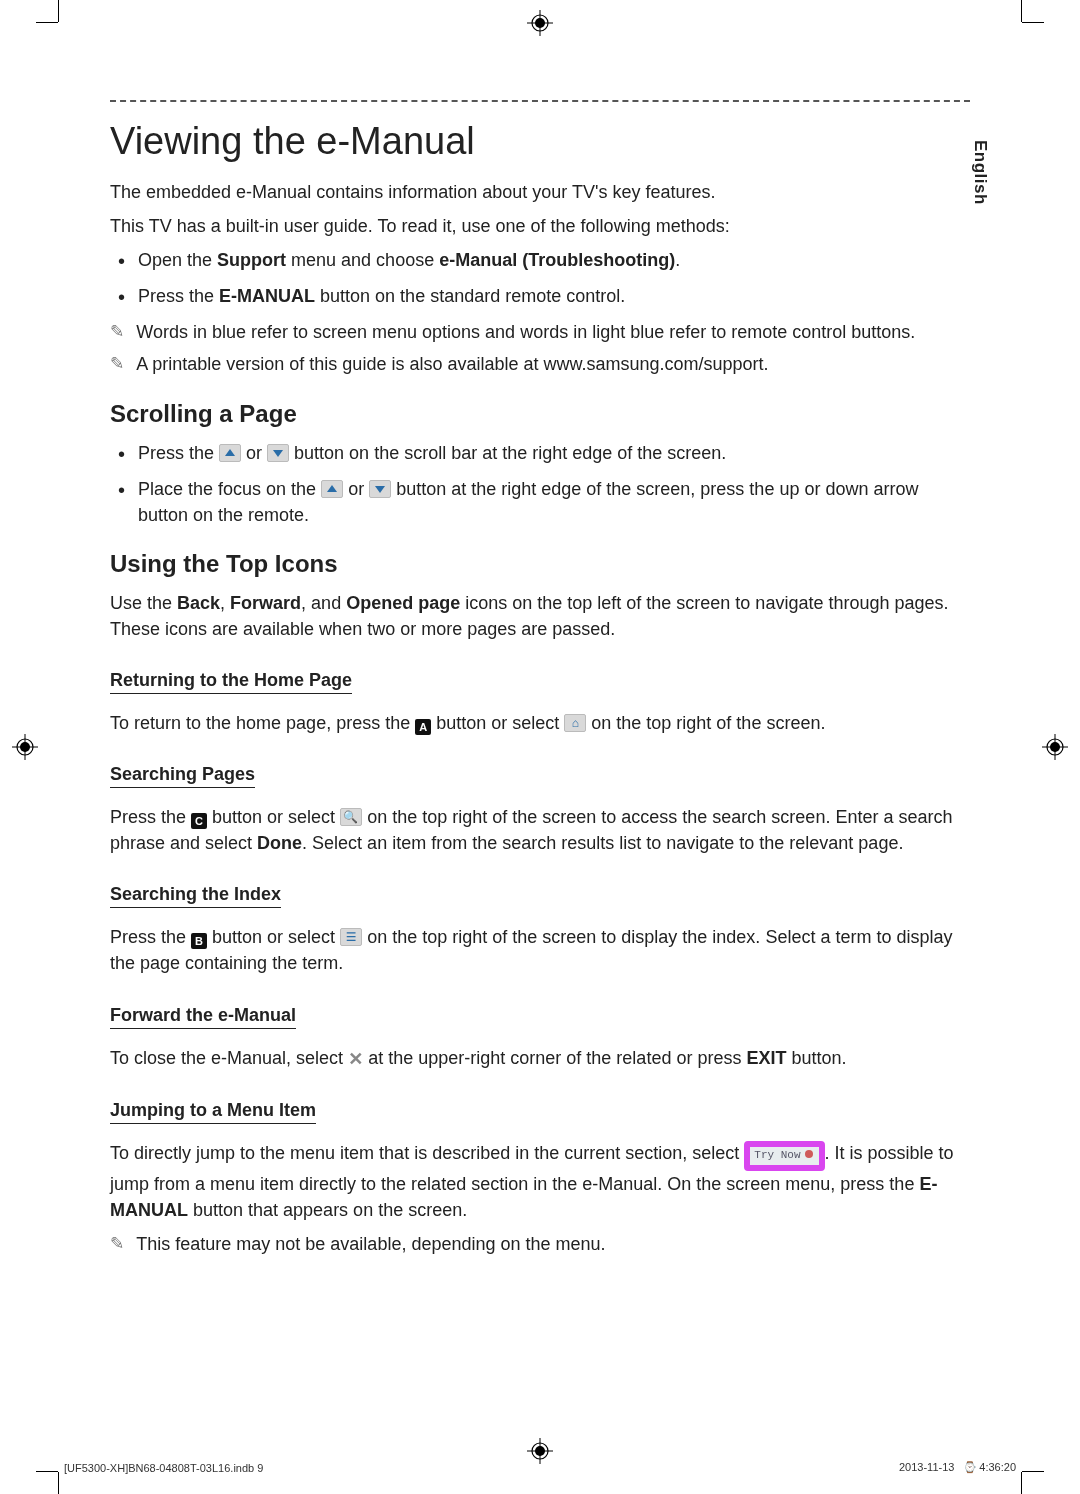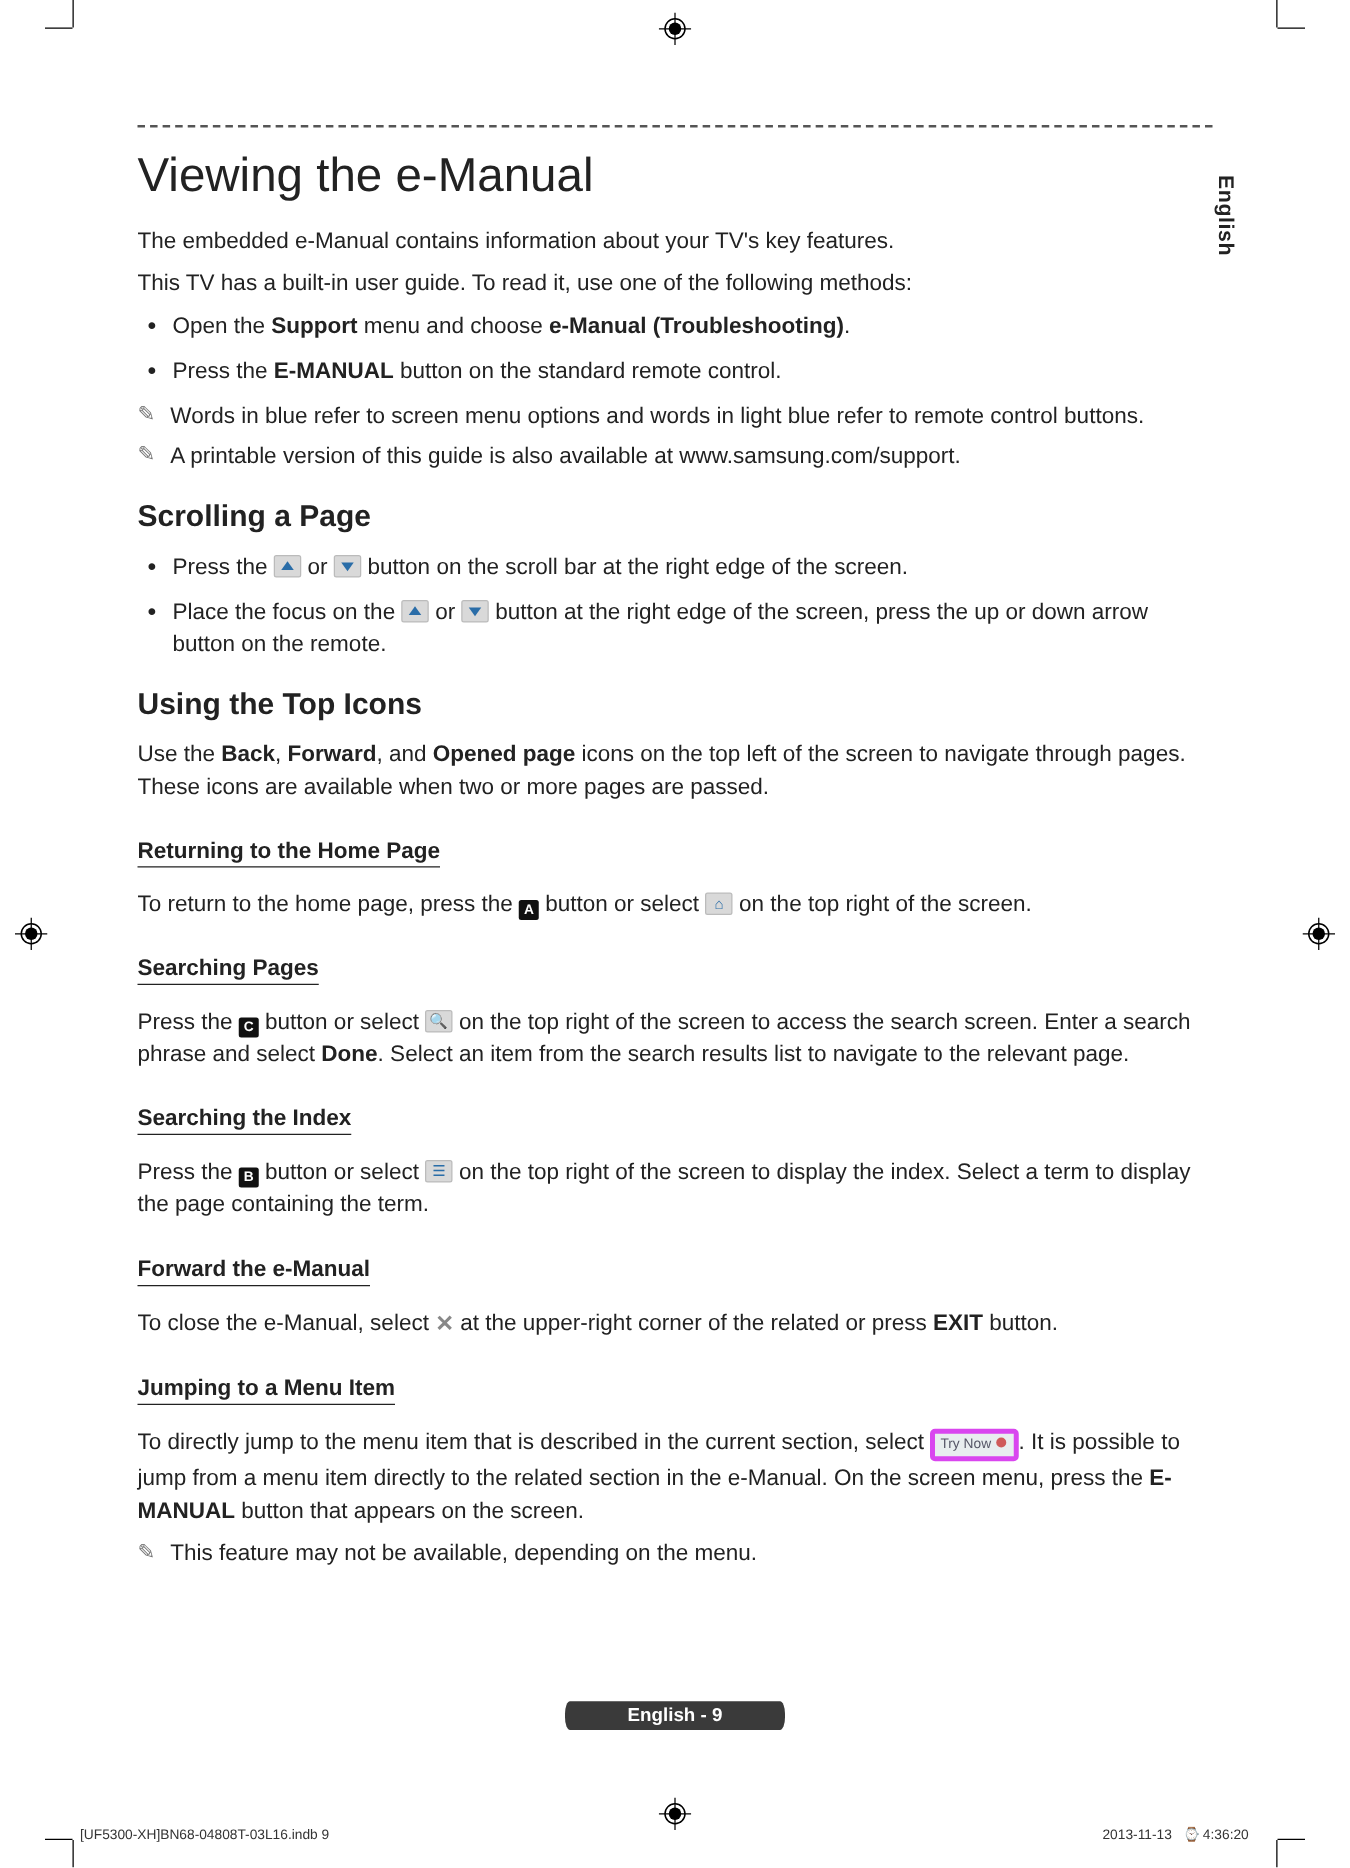--- a/index.html
+++ b/index.html
@@ -161,28 +161,29 @@
     .close-icon {
       display:inline-block;
       font-size:18px;
       font-weight:700;
       color:#888;
       vertical-align:-1px;
     }
 
     .try-now {
       display:inline-block;
-      border:4px solid #d946ef;
+      border:6px solid #d946ef;
       background:#e8edef;
       border-radius:4px;
       padding:1px 6px 1px 4px;
       font-size:11px;
       vertical-align:1px;
       color:#556;
       position:relative;
+      font-family:Liberation Mono, monospace;
     }
     .try-now::after{
       content:"";
       display:inline-block;
       width:8px;height:8px;
       background:#cf5a5a;
       border-radius:50%;
       margin-left:4px;
       vertical-align:0;
     }
@@ -203,21 +204,21 @@
       border-radius:4px / 10px;
     }
 
     .meta-left, .meta-right {
       position:absolute;
       bottom:20px;
       font-size:11px;
       color:#333;
     }
     .meta-left { left:64px; }
-    .meta-right { right:81px; }
+    .meta-right { right:64px; }
     .meta-right .clock-icon { font-size:11px; margin-right:2px; }
   </style>
 </head>
 <body>
 
 <div class="crop-mark cm-tl-v"></div>
 <div class="crop-mark cm-tl-h"></div>
 <div class="crop-mark cm-tr-v"></div>
 <div class="crop-mark cm-tr-h"></div>
 <div class="crop-mark cm-bl-v"></div>
@@ -337,23 +338,20 @@
       <p>
         <span>To directly jump to the menu item that is described in the current section, select </span><span class="try-now">Try Now</span><span>. It is possible to jump from a menu item directly to the related section in the e-Manual. On the screen menu, press the </span><b>E-MANUAL</b><span> button that appears on the screen.</span>
       </p>
       <div class="note-line">
         <span class="pen-icon">✎</span>
         <span>This feature may not be available, depending on the menu.</span>
       </div>
     </div>
   </div>
 
-  <div class="page-foot">
-    <span class="badge">English - 9</span>
-  </div>
 
 </div>
 
 <div class="meta-left">[UF5300-XH]BN68-04808T-03L16.indb   9</div>
 <div class="meta-right">
   <span>2013-11-13</span>&nbsp;&nbsp;
   <span class="clock-icon">⌚</span><span>4:36:20</span>
 </div>
 
 </body></html>

